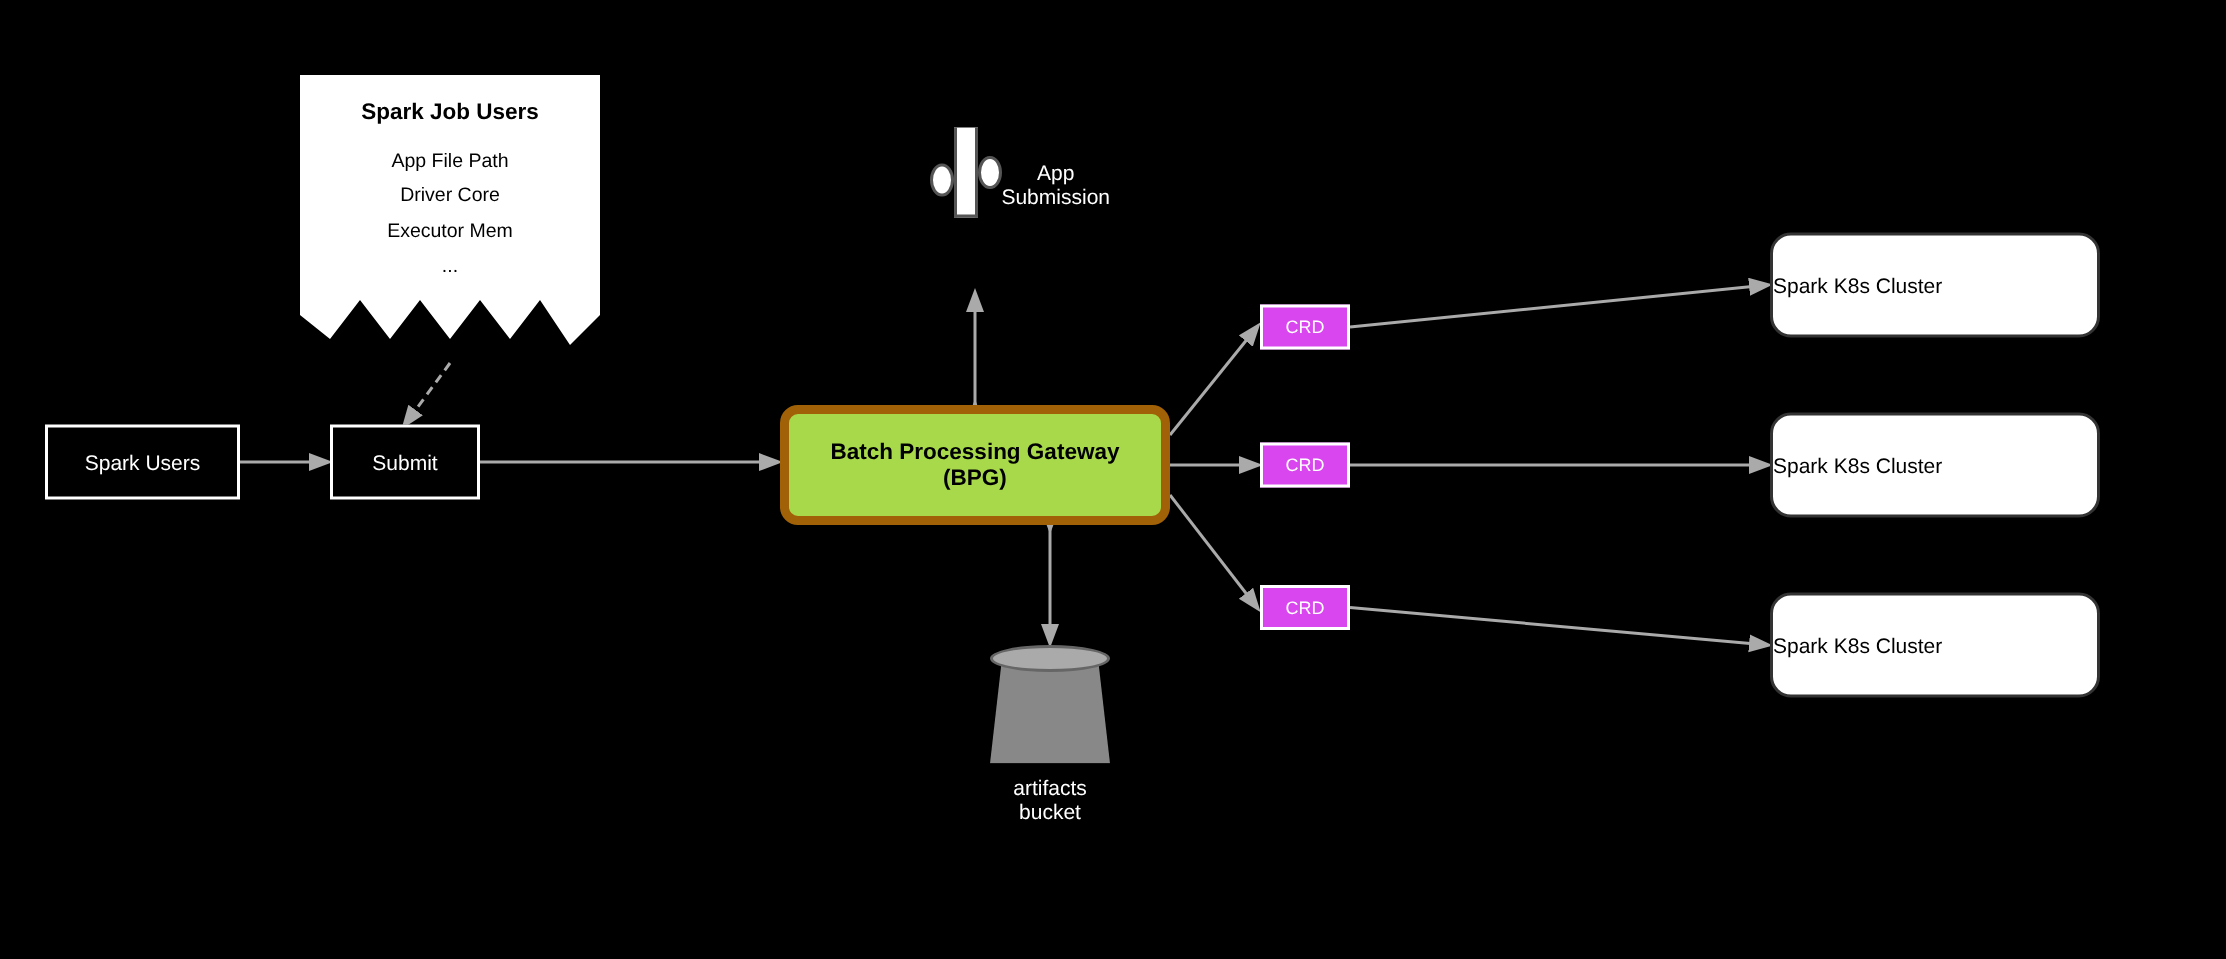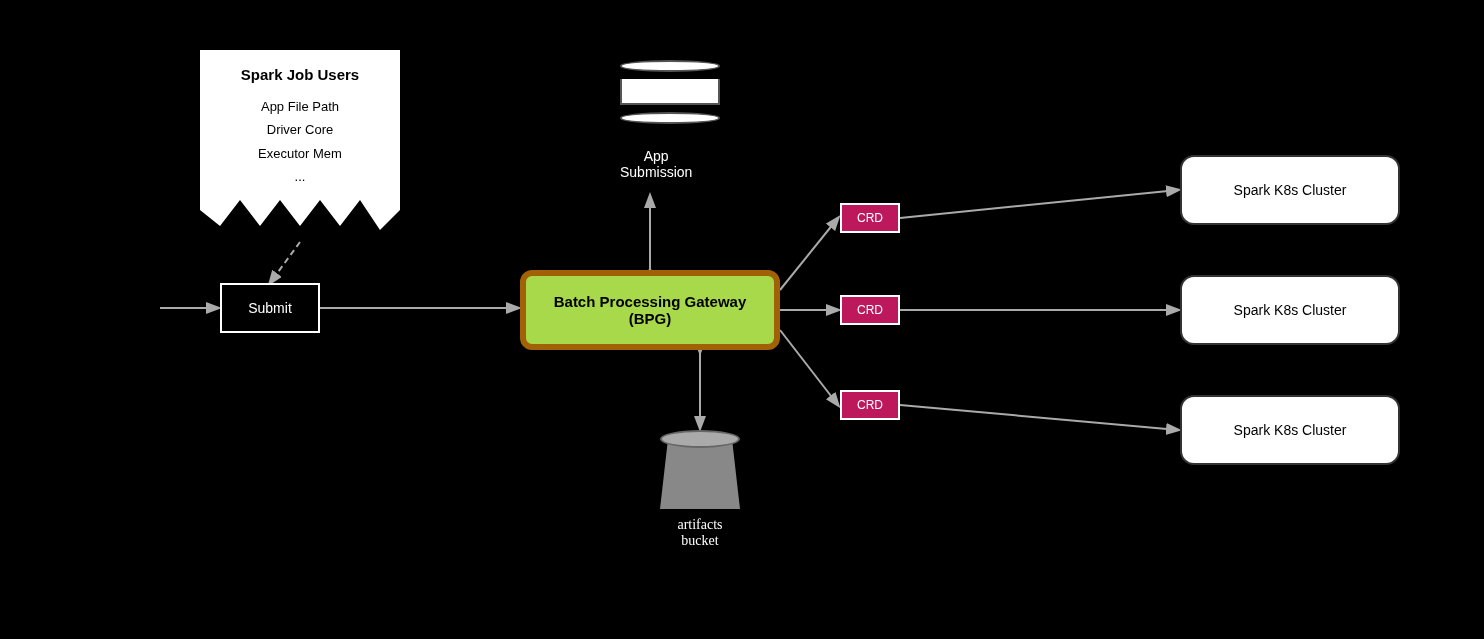--- a/index.html
+++ b/index.html
@@ -96,23 +96,21 @@
       text-align: center;
     }
     
     .app-submission {
       position: absolute;
       left: 620px;
       top: 60px;
       width: 120px;
       height: 120px;
       display: flex;
-      flex-direction: column;
-      align-items: flex-start;
-      gap: 18px;
+      align-items: center;
     }
     .cylinder-top {
       width: 100px;
       height: 22px;
       background: #fff;
       border: 2px solid #555;
       border-radius: 50%;
       position: relative;
       z-index: 2;
     }
@@ -145,21 +143,20 @@
     }
     
     .artifacts-bucket {
       position: absolute;
       left: 640px;
       top: 430px;
       width: 120px;
       display: flex;
       flex-direction: column;
       align-items: center;
-      font-family: Liberation Serif, serif;
     }
     .bucket-shape {
       width: 80px;
       height: 70px;
       background: #888;
       clip-path: polygon(10% 0%, 90% 0%, 100% 100%, 0% 100%);
       position: relative;
     }
     .bucket-top-ellipse {
       width: 80px;
@@ -175,42 +172,42 @@
       color: #fff;
       font-size: 14px;
       text-align: center;
       margin-top: 8px;
     }
     
     .crd-box {
       position: absolute;
       width: 60px;
       height: 30px;
-      background: #be185d;
+      background: #d946ef;
       border: 2px solid #fff;
       display: flex;
       align-items: center;
       justify-content: center;
       color: #fff;
       font-size: 12px;
     }
     .crd1 { left: 840px; top: 203px; }
     .crd2 { left: 840px; top: 295px; }
     .crd3 { left: 840px; top: 390px; }
     
     .k8s-cluster {
       position: absolute;
       width: 220px;
       height: 70px;
       background: #fff;
       border: 2px solid #333;
       border-radius: 14px;
       display: flex;
       align-items: center;
-      justify-content: center;
+      justify-content: flex-start;
       color: #000;
       font-size: 14px;
     }
     .k8s1 { left: 1180px; top: 155px; }
     .k8s2 { left: 1180px; top: 275px; }
     .k8s3 { left: 1180px; top: 395px; }
   </style>
 </head>
 <body>
 
@@ -243,20 +240,23 @@
     <defs>
       <marker id="arrow-gray" markerWidth="8" markerHeight="8" refX="6" refY="3" orient="auto">
         <path d="M0,0 L0,6 L8,3 z" fill="#aaa"></path>
       </marker>
       <marker id="arrow-gray-rev" markerWidth="8" markerHeight="8" refX="2" refY="3" orient="auto-start-reverse">
         <path d="M0,3 L8,0 L8,6 z" fill="#aaa"></path>
       </marker>
     </defs>
   </svg>
 
+  <div class="spark-users">
+    <span>Spark Users</span>
+  </div>
 
   <div class="submit-box">
     <span>Submit</span>
   </div>
 
   <div class="spark-job-spec">
     <div class="spark-job-spec-title">Spark Job Users</div>
     <div class="spark-job-spec-content">
       <div>App File Path</div>
       <div>Driver Core</div>

